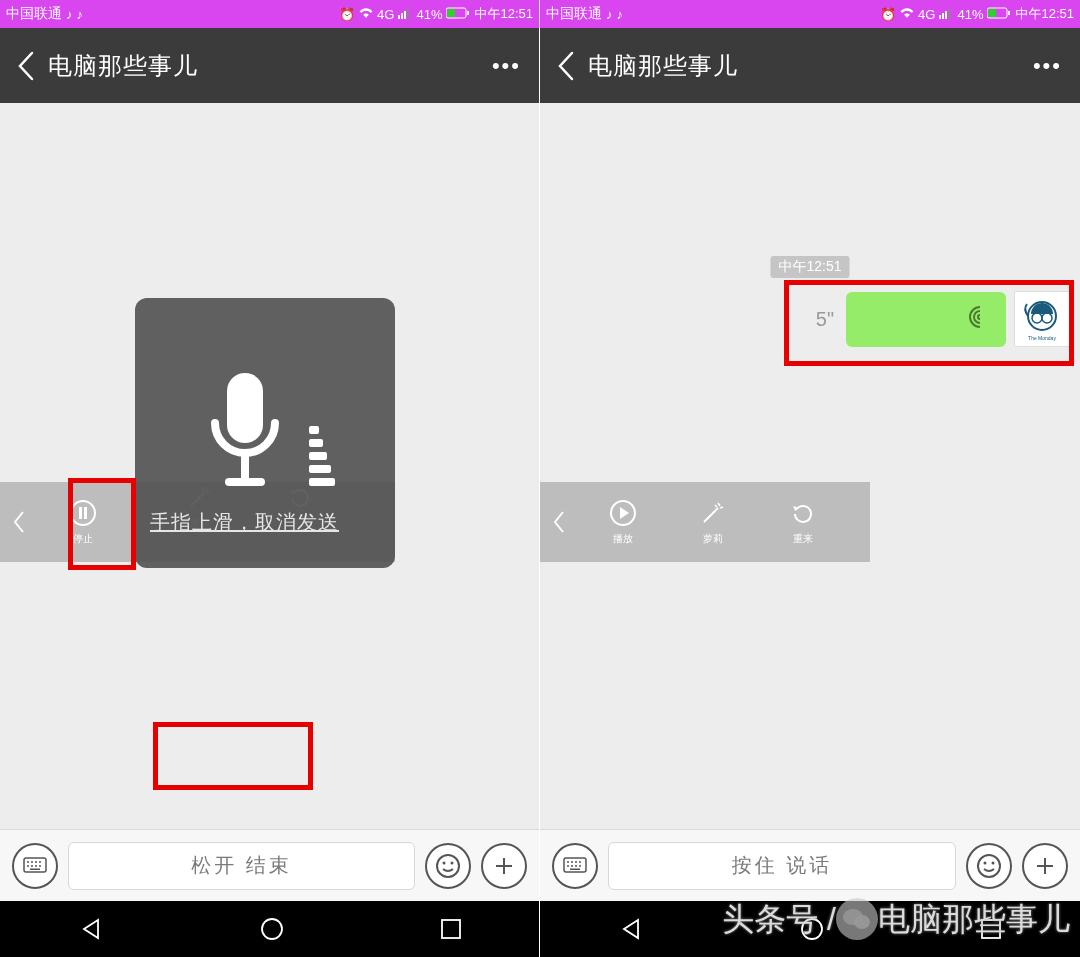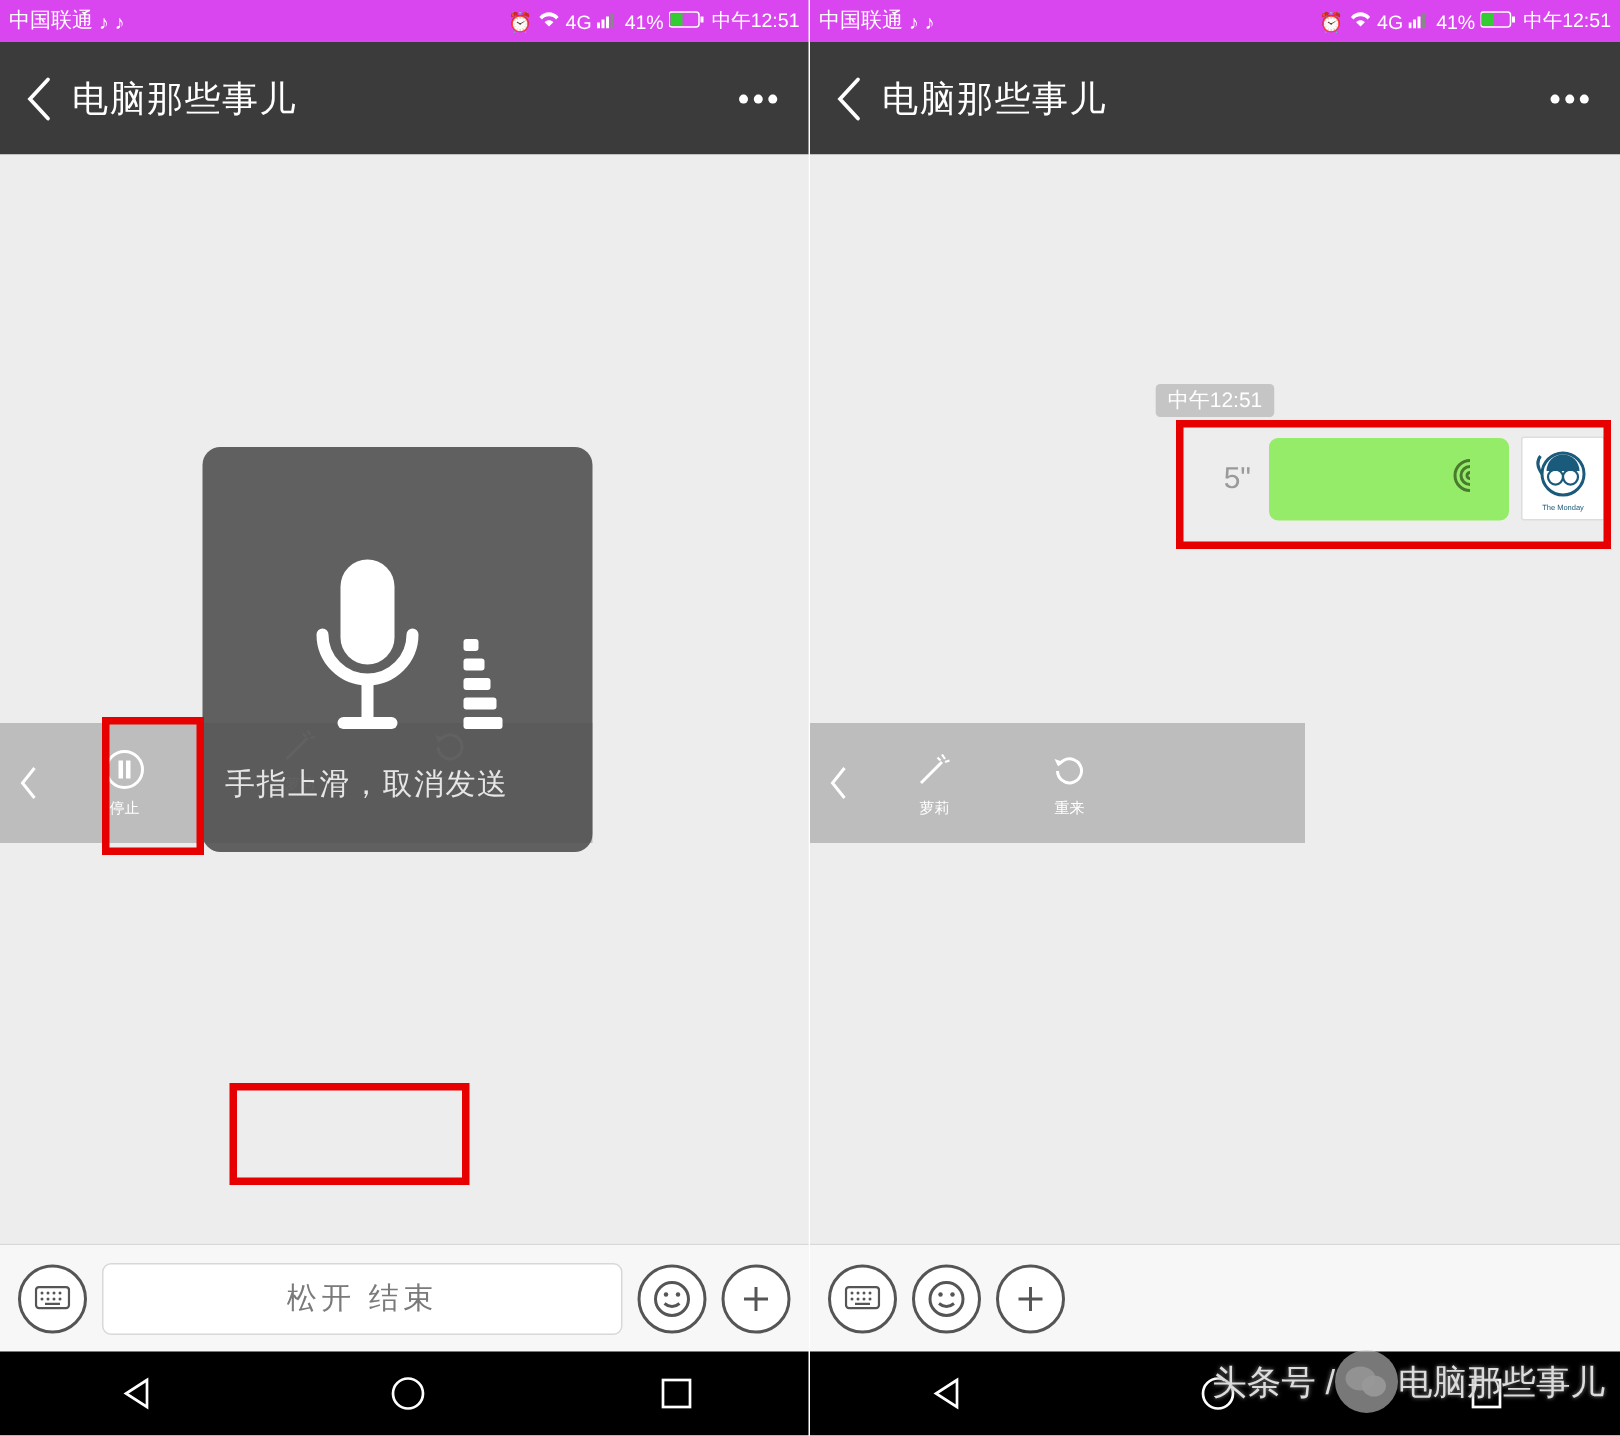--- a/index.html
+++ b/index.html
@@ -232,23 +232,23 @@
     color:#fff;
   }
   .nav-shape { display:flex; align-items:center; justify-content:center; }
 
   
   .watermark {
     position:absolute;
     right:10px;
     bottom:15px;
     color:#dcdcdc;
-    font-size:23px;
-    display:flex;
-    align-items:center;
+    font-size:32px;
+    display:flex;
+    align-items:flex-start;
     text-shadow:0 0 3px #888;
   }
   .wm-logo {
     width:42px;height:42px;border-radius:50%;
     background:#c8c8c8;opacity:0.6;
     display:flex;align-items:center;justify-content:center;
   }
 
   
   .left-phone .red-stop  { left:68px;  top:375px; width:68px;  height:92px; }
@@ -264,20 +264,21 @@
     position:absolute;
     left:150px;
     top:406px;
     color:#e6e6e6;
     font-size:20px;
     letter-spacing:1px;
     z-index:5;
     pointer-events:none;
     display:flex;
     gap:6px;
+    text-decoration:underline;
   }
 </style>
 </head>
 <body>
 
 <div class="phone left left-phone">
   <div class="statusbar">
     <div class="sb-left">
       <span>中国联通</span>
       <span class="sicon">♪</span>
@@ -509,20 +510,29 @@
     <div class="red-box red-msg"></div>
 
     <div class="action-strip">
       <div class="strip-arrow">
         <svg width="14" height="24" viewBox="0 0 14 24">
             <path d="M11 2 L3 12 L11 22" stroke="#fff" stroke-width="2" fill="none"></path>
           </svg>
       </div>
       <div class="strip-item">
         <div class="si-icon">
+          <svg width="28" height="28" viewBox="0 0 28 28">
+              <circle cx="14" cy="14" r="12" stroke="#fff" stroke-width="2" fill="none"></circle>
+              <path d="M11 8 L20 14 L11 20 Z" fill="#fff"></path>
+            </svg>
+        </div>
+        <span>播放</span>
+      </div>
+      <div class="strip-item">
+        <div class="si-icon">
           <svg width="26" height="26" viewBox="0 0 26 26">
               <path d="M4 22 L18 8" stroke="#fff" stroke-width="2"></path>
               <path d="M18 3 L20 6 M23 7 L20 8 M15 5 L17 7" stroke="#fff" stroke-width="1.5"></path>
             </svg>
         </div>
         <span>萝莉</span>
       </div>
       <div class="strip-item">
         <div class="si-icon">
           <svg width="28" height="26" viewBox="0 0 28 26">
@@ -543,20 +553,23 @@
           <circle cx="9" cy="5" r="1" fill="#555"></circle>
           <circle cx="13" cy="5" r="1" fill="#555"></circle>
           <circle cx="17" cy="5" r="1" fill="#555"></circle>
         <circle cx="5" cy="9" r="1" fill="#555"></circle>
           <circle cx="9" cy="9" r="1" fill="#555"></circle>
           <circle cx="13" cy="9" r="1" fill="#555"></circle>
           <circle cx="17" cy="9" r="1" fill="#555"></circle>
         <rect x="7" y="11.5" width="10" height="1.5" fill="#555"></rect>
       </svg>
     </div>
+    <div class="voice-field">
+      <span>按住 说话</span>
+    </div>
     <div class="round-btn">
       <svg width="26" height="26" viewBox="0 0 26 26">
           <circle cx="13" cy="13" r="11" stroke="#555" stroke-width="2" fill="none"></circle>
           <circle cx="9" cy="10" r="1.5" fill="#555"></circle>
           <circle cx="17" cy="10" r="1.5" fill="#555"></circle>
           <path d="M8 16 Q13 20 18 16" stroke="#555" stroke-width="2" fill="none"></path>
         </svg>
     </div>
     <div class="round-btn">
       <svg width="24" height="24" viewBox="0 0 24 24">

